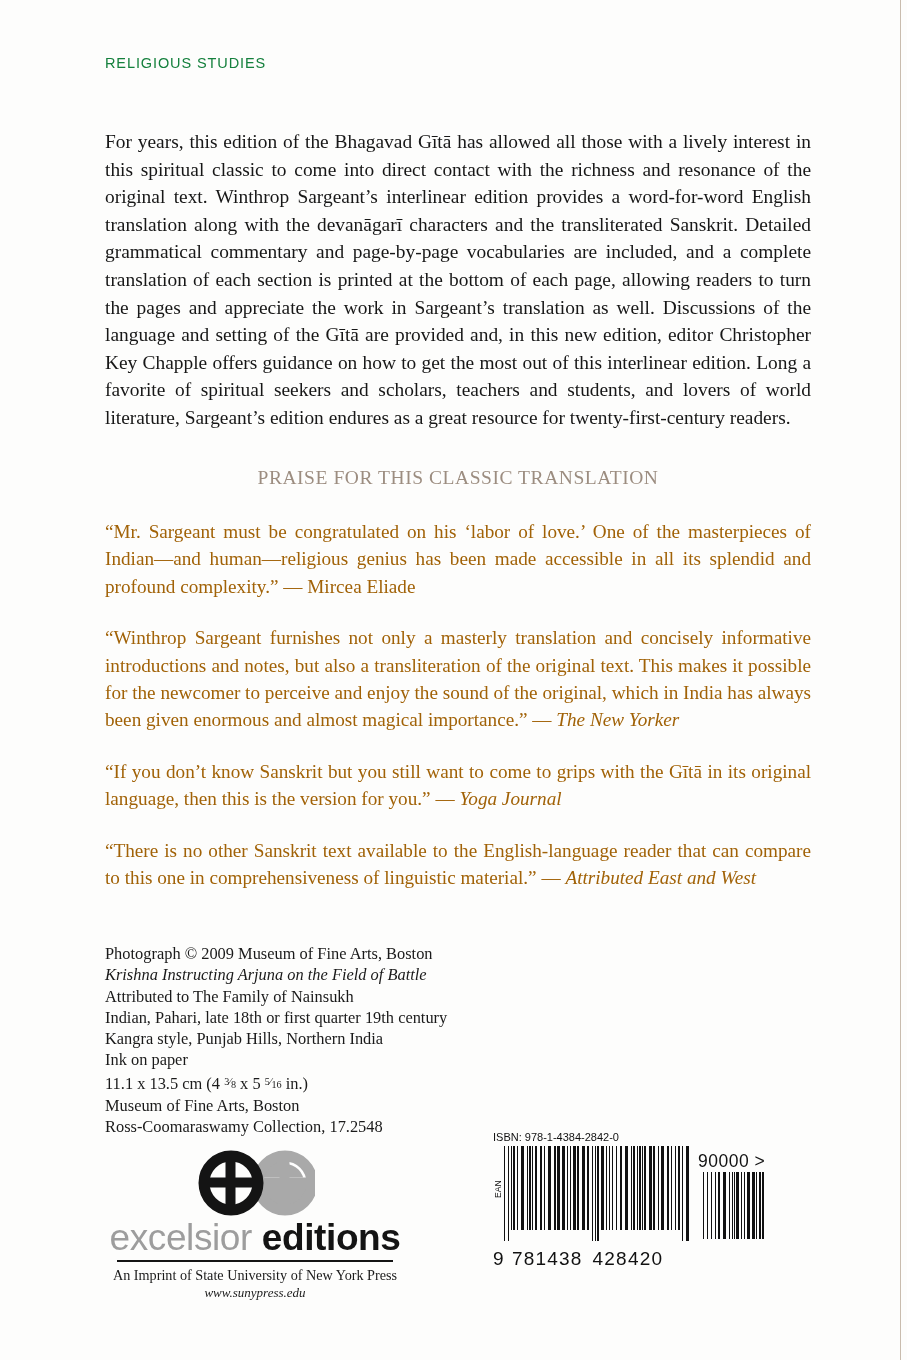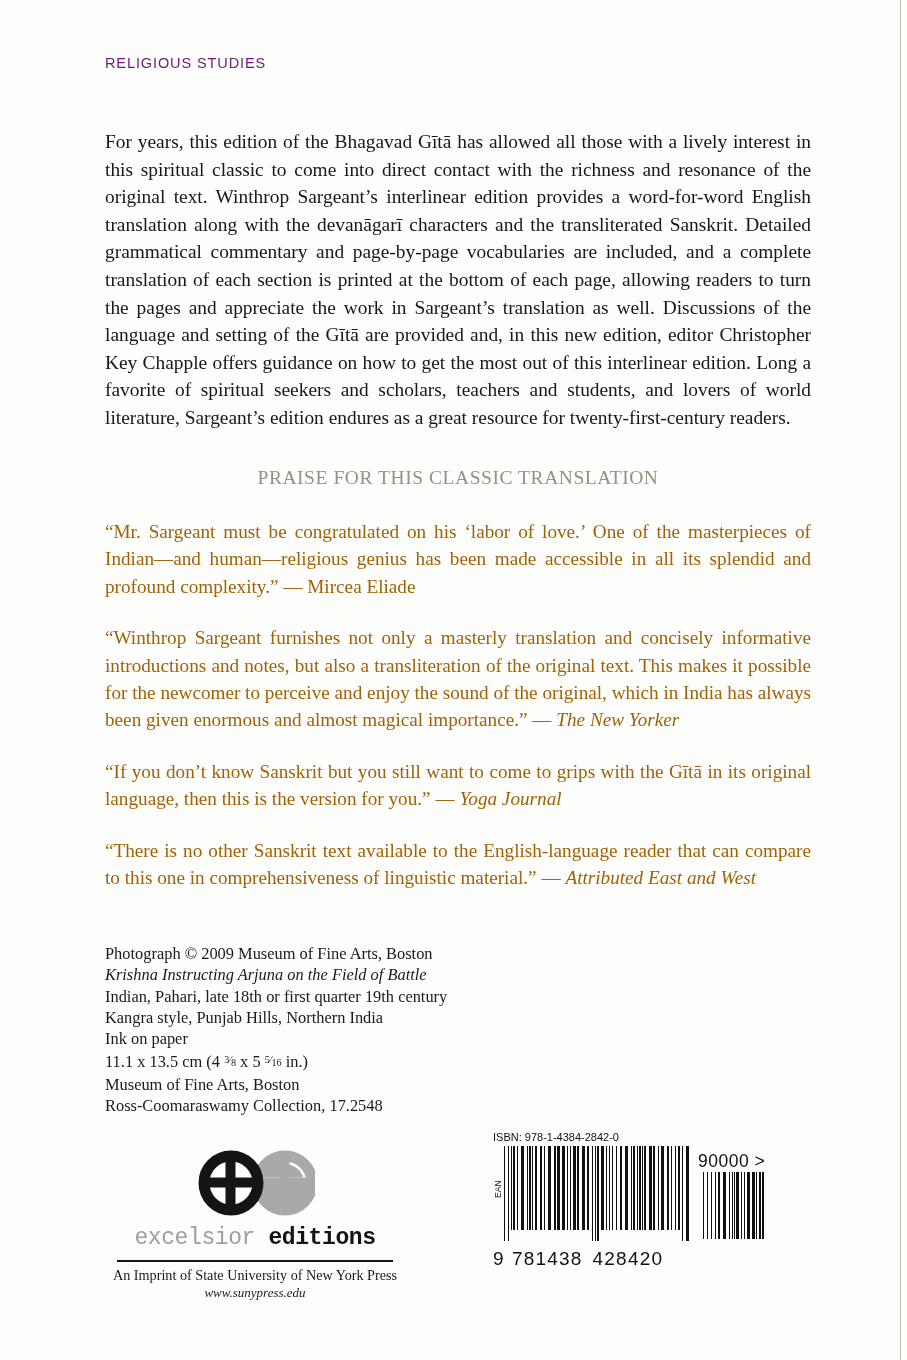--- a/index.html
+++ b/index.html
@@ -34,21 +34,21 @@
   }
 
   
   .category {
     position: absolute;
     left: 105px;
     top: 55px;
     font-family: "Liberation Sans", sans-serif;
     font-size: 14.5px;
     letter-spacing: 0.9px;
-    color: #701a75;
+    color: #15803d;
     white-space: nowrap;
   }
 
   
   .blurb {
     position: absolute;
     left: 105px;
     top: 128px;
     width: 706px;
     font-size: 19.4px;
@@ -118,22 +118,22 @@
   }
   .logo-mark {
     height: 66px;
     margin: 0 auto 2px auto;
     width: 120px;
     position: relative;
   }
   .logo-mark svg { display: block; }
 
   .logo-wordmark {
-    font-family: Liberation Mono, monospace;
-    font-size: 23px;
+    font-family: Liberation Sans, sans-serif;
+    font-size: 37px;
     line-height: 40px;
     letter-spacing: -0.4px;
     white-space: nowrap;
   }
   .logo-wordmark .ex { color: #9d9d9d; }
   .logo-wordmark .ed { color: #141414; font-weight: bold; }
 
   .logo-rule {
     height: 2px;
     background: #141414;
@@ -240,20 +240,21 @@
       <span>“If you don’t know Sanskrit but you still want to come to grips with the Gītā in its original language, then this is the version for you.” — </span><em>Yoga Journal</em>
     </div>
     <div class="quote last">
       <span>“There is no other Sanskrit text available to the English-language reader that can compare to this one in comprehensiveness of linguistic material.” — </span><em>Attributed East and West</em>
     </div>
   </div>
 
   <div class="credit">
     <div>Photograph © 2009 Museum of Fine Arts, Boston</div>
     <div class="it">Krishna Instructing Arjuna on the Field of Battle</div>
+    <div>Attributed to The Family of Nainsukh</div>
     <div>Indian, Pahari, late 18th or first quarter 19th century</div>
     <div>Kangra style, Punjab Hills, Northern India</div>
     <div>Ink on paper</div>
     <div><span>11.1 x 13.5 cm (4 </span><span class="frac"><span>3</span>⁄<sub>8</sub></span><span> x 5 </span><span class="frac"><span>5</span>⁄<sub>16</sub></span><span> in.)</span></div>
     <div>Museum of Fine Arts, Boston</div>
     <div>Ross-Coomaraswamy Collection, 17.2548</div>
   </div>
 
   <div class="publisher">
     <div class="logo-mark">

